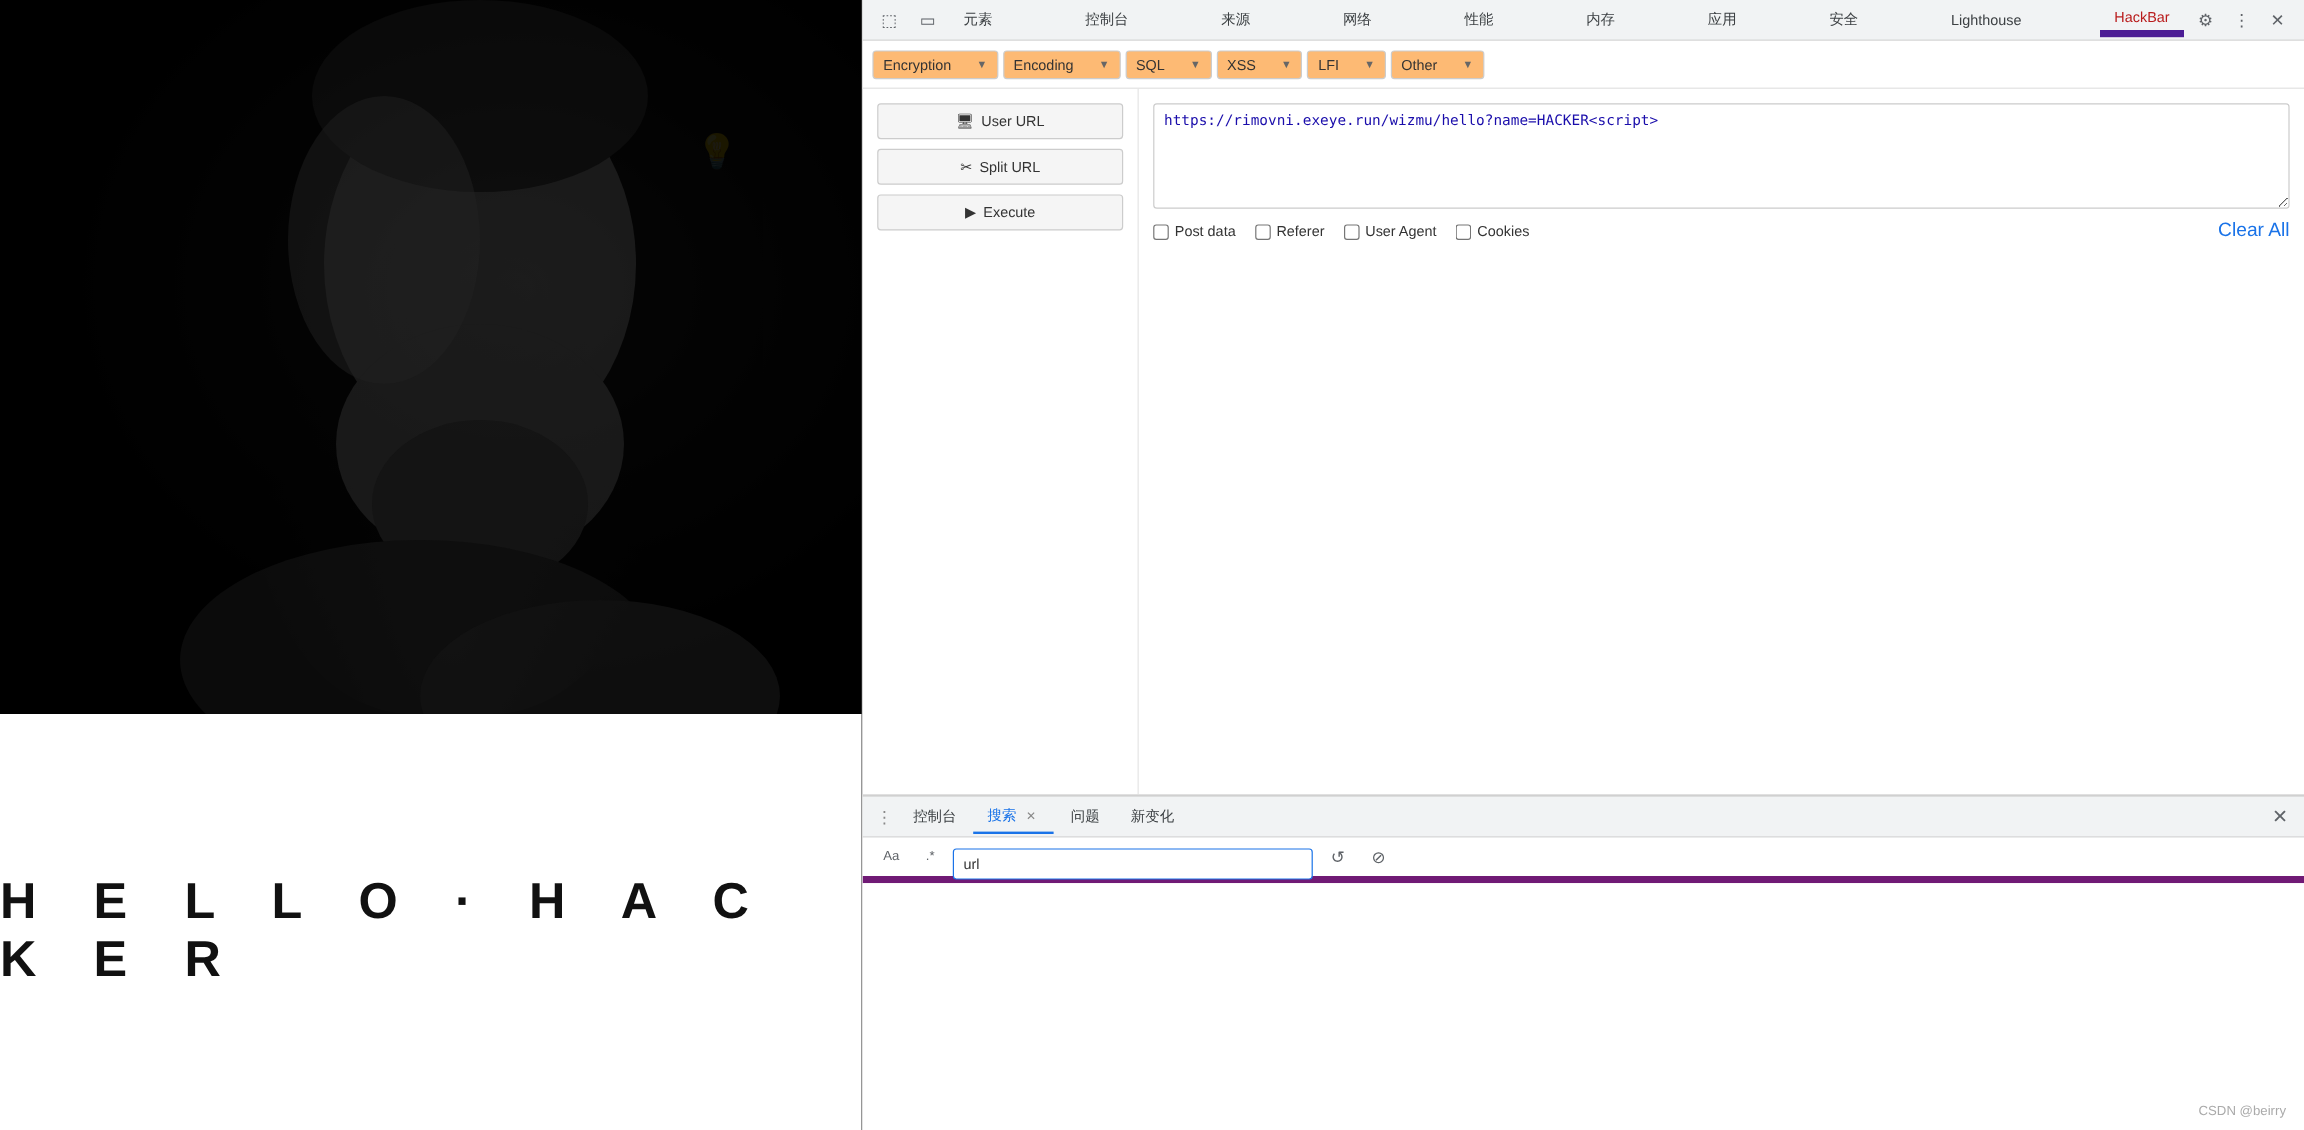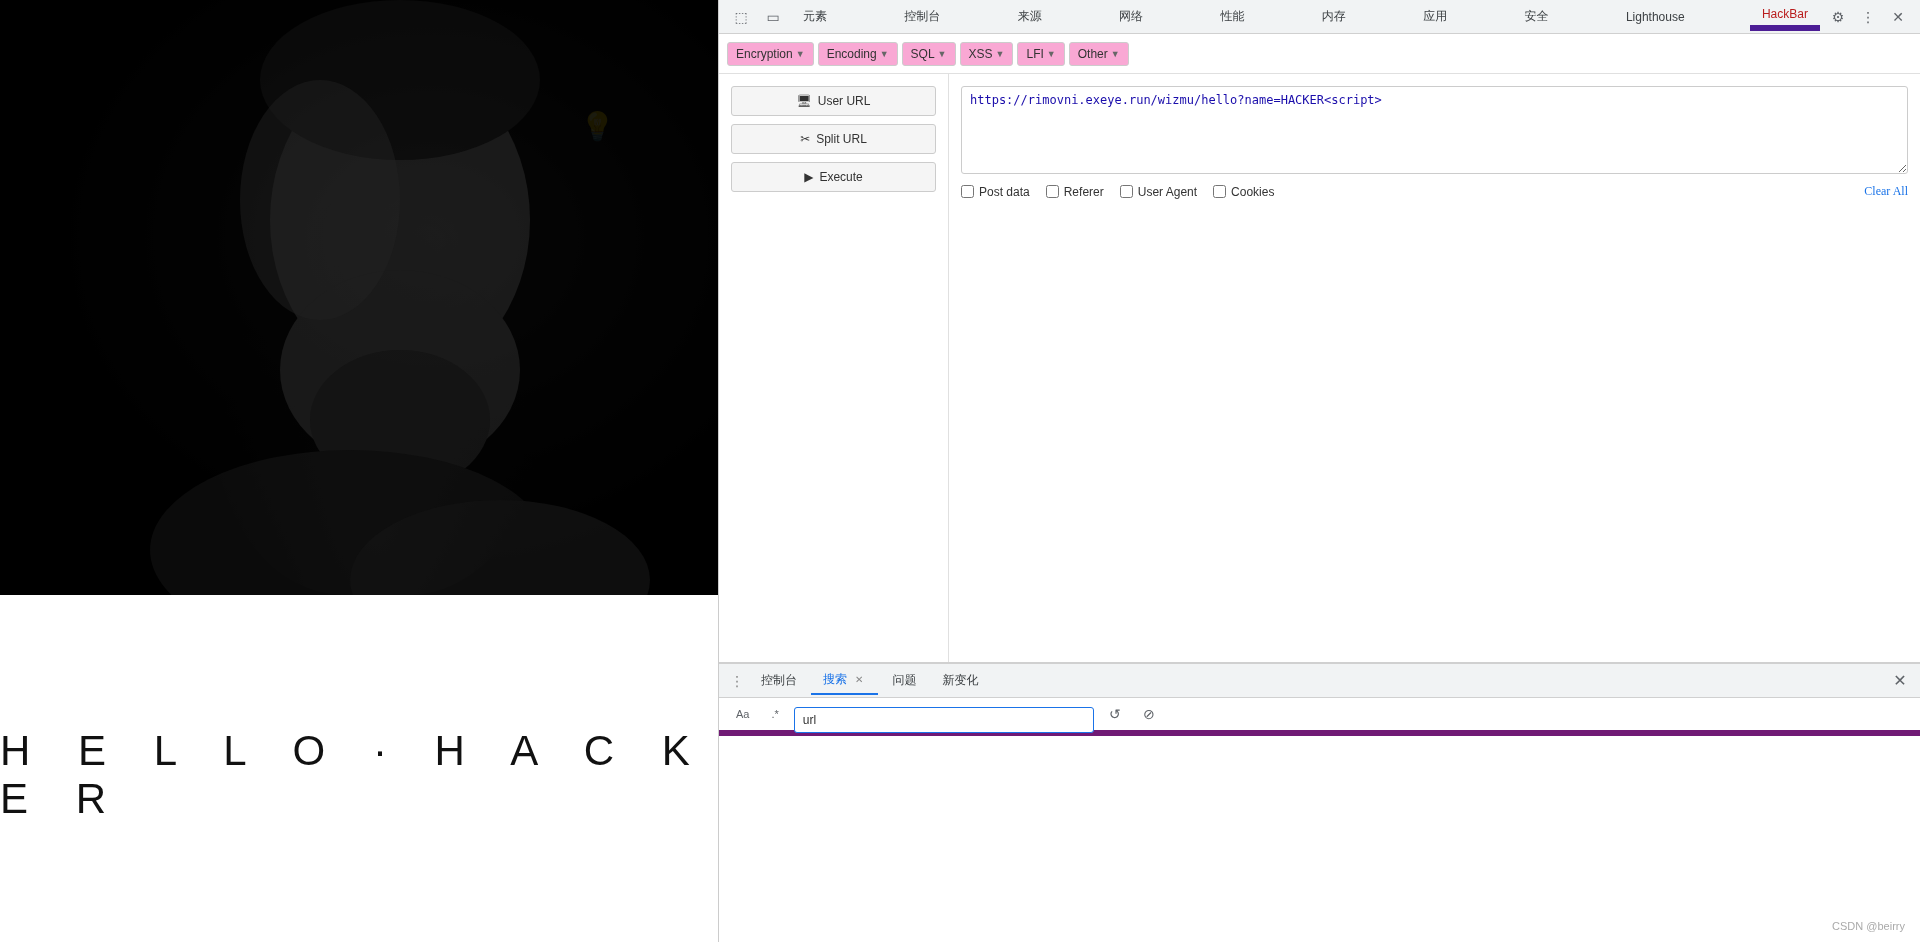--- a/index.html
+++ b/index.html
@@ -54,21 +54,21 @@
       height: 347px;
       background: #fff;
       display: flex;
       align-items: center;
       justify-content: center;
     }
 
     .hello-hacker-text {
       font-family: 'Segoe UI', Arial, sans-serif;
       font-size: 42px;
-      font-weight: 400;
+      font-weight: 700;
       letter-spacing: 18px;
       color: #111;
       text-transform: uppercase;
       margin-top: 13px;
     }
 
     
     #devtools-panel {
       flex: 1;
       height: 942px;
@@ -144,28 +144,28 @@
       border-bottom: 1px solid #e0e0e0;
       display: flex;
       align-items: center;
       padding: 0 8px;
       gap: 4px;
     }
 
     .hackbar-dropdown {
       padding: 4px 8px;
       border: 1px solid #ccc;
-      background: #f9a8d4;
+      background: #fdba74;
       cursor: pointer;
       border-radius: 3px;
       font-size: 12px;
       color: #333;
       display: flex;
       align-items: center;
-      gap: 3px;
+      gap: 21px;
     }
 
     .dropdown-arrow { font-size: 9px; color: #666; }
 
     
     .hackbar-content {
       flex: 1;
       display: flex;
       overflow: hidden;
     }
@@ -246,23 +246,22 @@
       font-size: 12px;
       color: #333;
       cursor: pointer;
     }
 
     .clear-all-btn {
       background: none;
       border: none;
       color: #1a73e8;
       cursor: pointer;
-      font-size: 12px;
+      font-size: 16px;
       margin-left: auto;
-      font-family: Liberation Serif, serif;
     }
 
     
     .bottom-panel {
       height: 280px;
       background: #f8f8f8;
       border-top: 2px solid #d0d0d0;
       display: flex;
       flex-direction: column;
     }

